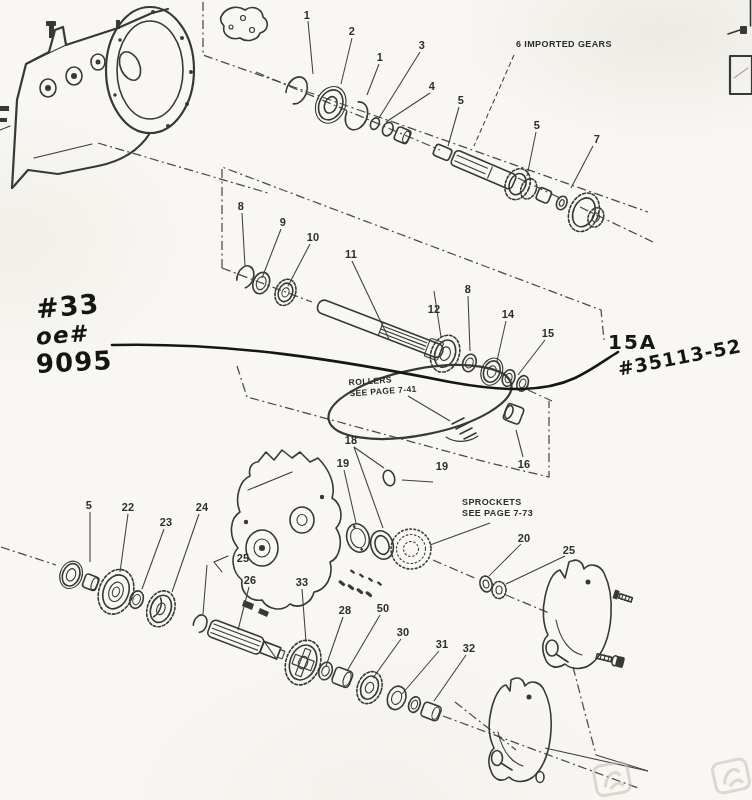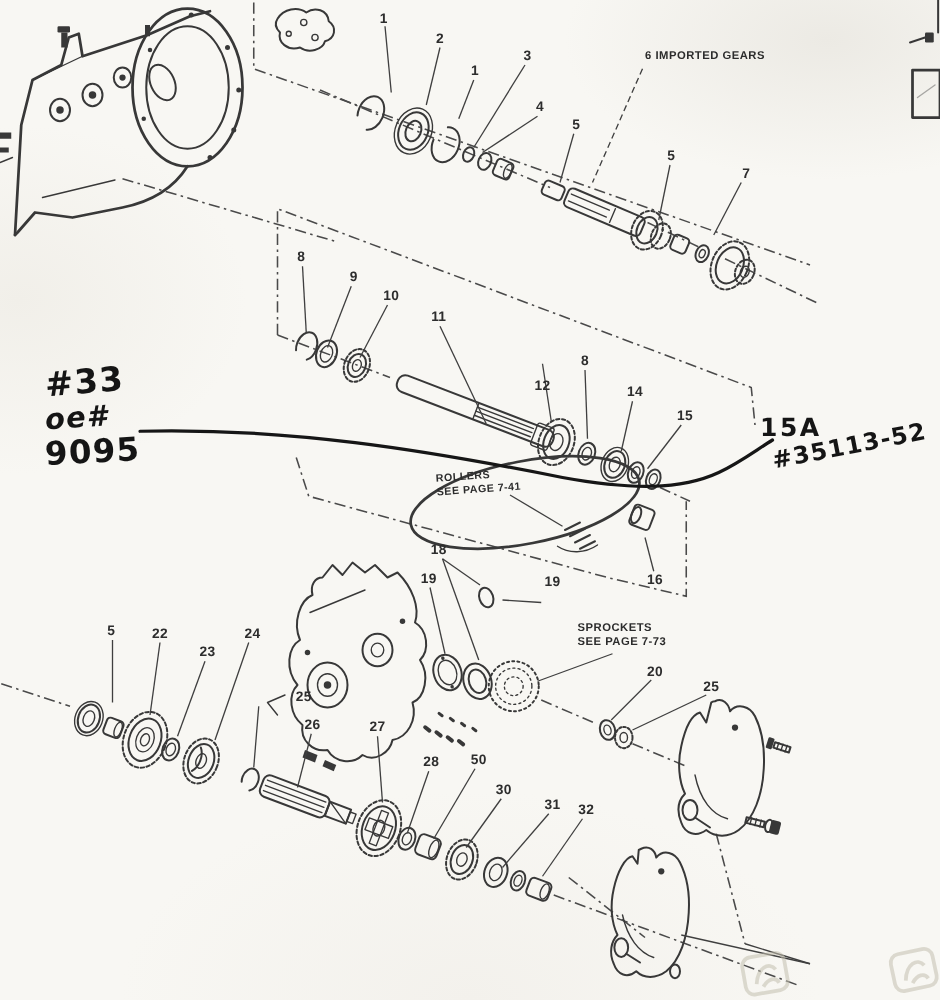--- a/index.html
+++ b/index.html
@@ -430,21 +430,21 @@
       <div class="plabel" style="left: 351px; top: 440px;">18</div>
       <div class="plabel" style="left: 442px; top: 466px;">19</div>
       <div class="plabel" style="left: 524px; top: 538px;">20</div>
       <div class="plabel" style="left: 569px; top: 550px;">25</div>
       <div class="plabel" style="left: 89px; top: 505px;">5</div>
       <div class="plabel" style="left: 128px; top: 507px;">22</div>
       <div class="plabel" style="left: 166px; top: 522px;">23</div>
       <div class="plabel" style="left: 202px; top: 507px;">24</div>
       <div class="plabel" style="left: 208px; top: 558px; margin-left: 35px;">25</div>
       <div class="plabel" style="left: 250px; top: 580px;">26</div>
-      <div class="plabel" style="left: 302px; top: 582px;">27</div>
+      <div class="plabel" style="left: 302px; top: 582px;">33</div>
       <div class="plabel" style="left: 345px; top: 610px;">28</div>
       <div class="plabel" style="left: 383px; top: 608px;">50</div>
       <div class="plabel" style="left: 403px; top: 632px;">30</div>
       <div class="plabel" style="left: 442px; top: 644px;">31</div>
       <div class="plabel" style="left: 469px; top: 648px;">32</div>
     </div>
 
   <div class="note note-imported">
     <span>6</span>
     <span>IMPORTED GEARS</span>

